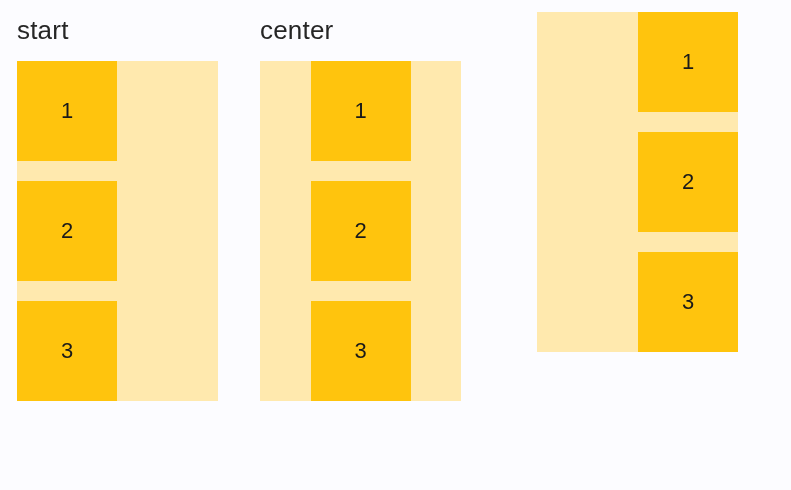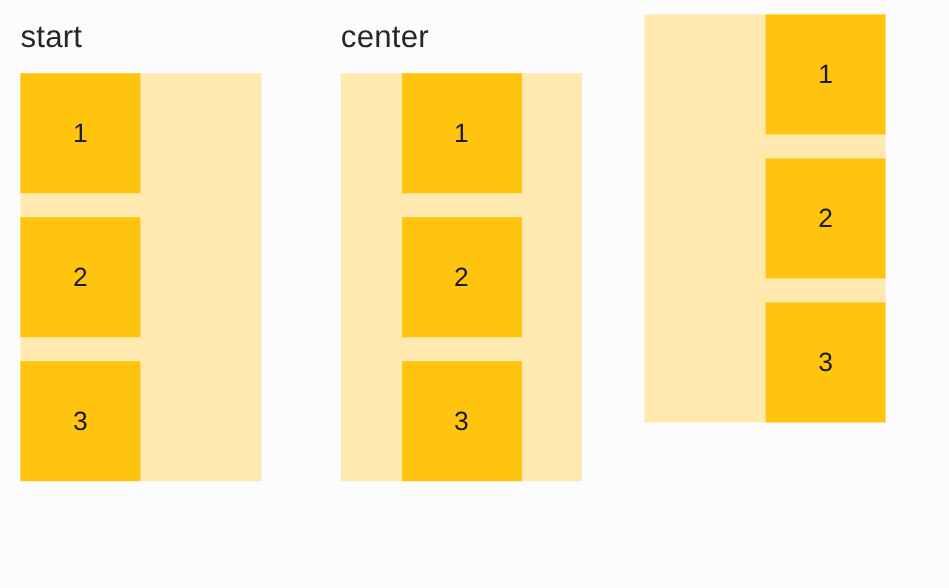--- a/index.html
+++ b/index.html
@@ -21,21 +21,21 @@
     height: 490px;
   }
 
   
   .demo {
     position: absolute;
     top: 12px;
     width: 201px;
   }
   .demo-start  { left: 17px;  }
-  .demo-center { left: 284px; }
+  .demo-center { left: 260px; }
   .demo-end    { left: 537px; }
 
   .demo-label {
     font-size: 26px;
     line-height: 36px;
     color: #262626;
     font-weight: 400;
     letter-spacing: 0.2px;
     height: 49px;
     white-space: nowrap;

